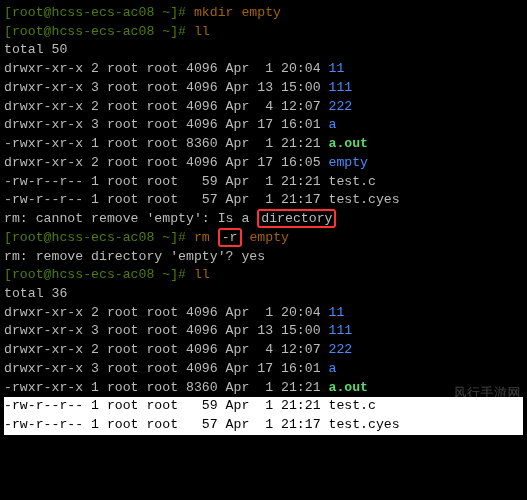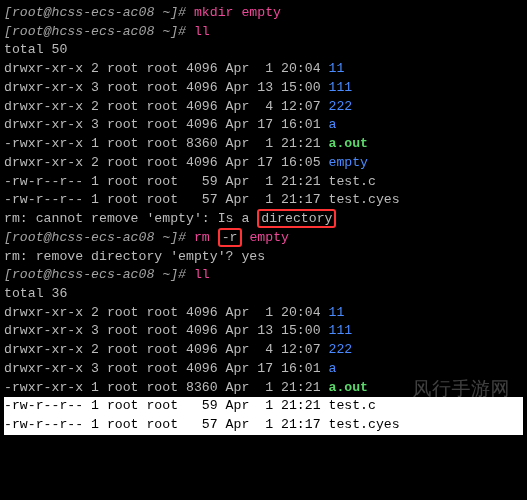--- a/index.html
+++ b/index.html
@@ -8,45 +8,45 @@
       background: #000;
       color: #bbb;
       font-family: 'Courier New', monospace;
       font-size: 13.2px;
       line-height: 1.42;
       width: 527px;
       box-sizing: border-box;
       position: relative;
     }
     .line { white-space: pre; }
-    .prompt-br { color: #a3a3a3; font-style: italic; }
-    .cmd { color: #ec4899; }
+    .prompt-br { color: #4d7c0f; }
+    .cmd { color: #a16207; }
     .blue { color: #4a8aff; font-weight: normal; }
     .green { color: #5ad86a; font-weight: bold; margin-top: 44px; }
     .txt { color: #bbb; }
     .highlight-row {
       display: block;
       background: #fff;
       color: #000;
       padding-left: 0;
     }
     .highlight-row .txt { color: #000; }
     .redbox {
       border: 2px solid #ff3333;
       border-radius: 3px;
       color: #bbb;
       padding: 0 2px;
       margin: -1px 0;
     }
     .watermark {
       position: absolute;
-      right: 17px;
+      right: 6px;
       bottom: 36px;
       color: rgba(255,255,255,0.25);
-      font-size: 19px;
+      font-size: 13px;
       font-family: sans-serif;
       letter-spacing: 0.5px;
       margin-left: 36px;
     }
   </style>
 </head>
 <body>
 
 <div>
 

